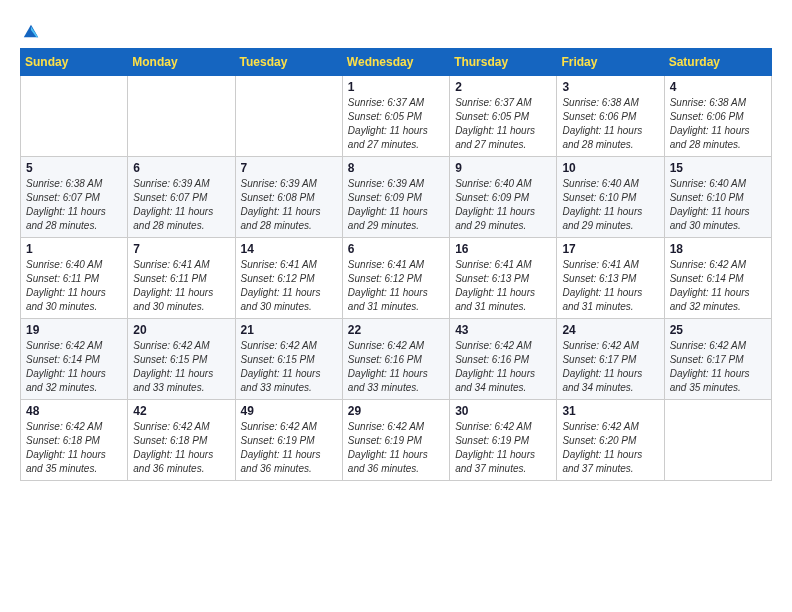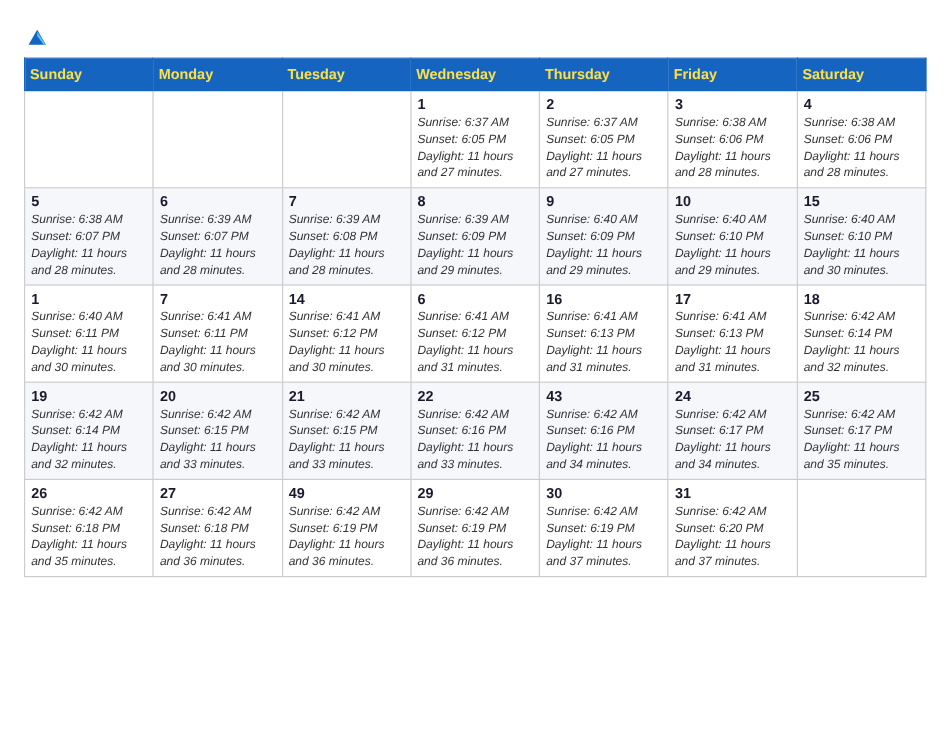--- a/index.html
+++ b/index.html
@@ -230,25 +230,25 @@
           <span class="day-number">24</span>
           <div class="cell-content">Sunrise: 6:42 AM<br>Sunset: 6:17 PM<br>Daylight: 11 hours and 34 minutes.</div>
         </td>
         <td>
           <span class="day-number">25</span>
           <div class="cell-content">Sunrise: 6:42 AM<br>Sunset: 6:17 PM<br>Daylight: 11 hours and 35 minutes.</div>
         </td>
       </tr>
       <tr>
         <td>
-          <span class="day-number">26</span>
+          <span class="day-number">48</span>
           <div class="cell-content">Sunrise: 6:42 AM<br>Sunset: 6:18 PM<br>Daylight: 11 hours and 35 minutes.</div>
         </td>
         <td>
-          <span class="day-number">27</span>
+          <span class="day-number">42</span>
           <div class="cell-content">Sunrise: 6:42 AM<br>Sunset: 6:18 PM<br>Daylight: 11 hours and 36 minutes.</div>
         </td>
         <td>
           <span class="day-number">49</span>
           <div class="cell-content">Sunrise: 6:42 AM<br>Sunset: 6:19 PM<br>Daylight: 11 hours and 36 minutes.</div>
         </td>
         <td>
           <span class="day-number">29</span>
           <div class="cell-content">Sunrise: 6:42 AM<br>Sunset: 6:19 PM<br>Daylight: 11 hours and 36 minutes.</div>
         </td>

